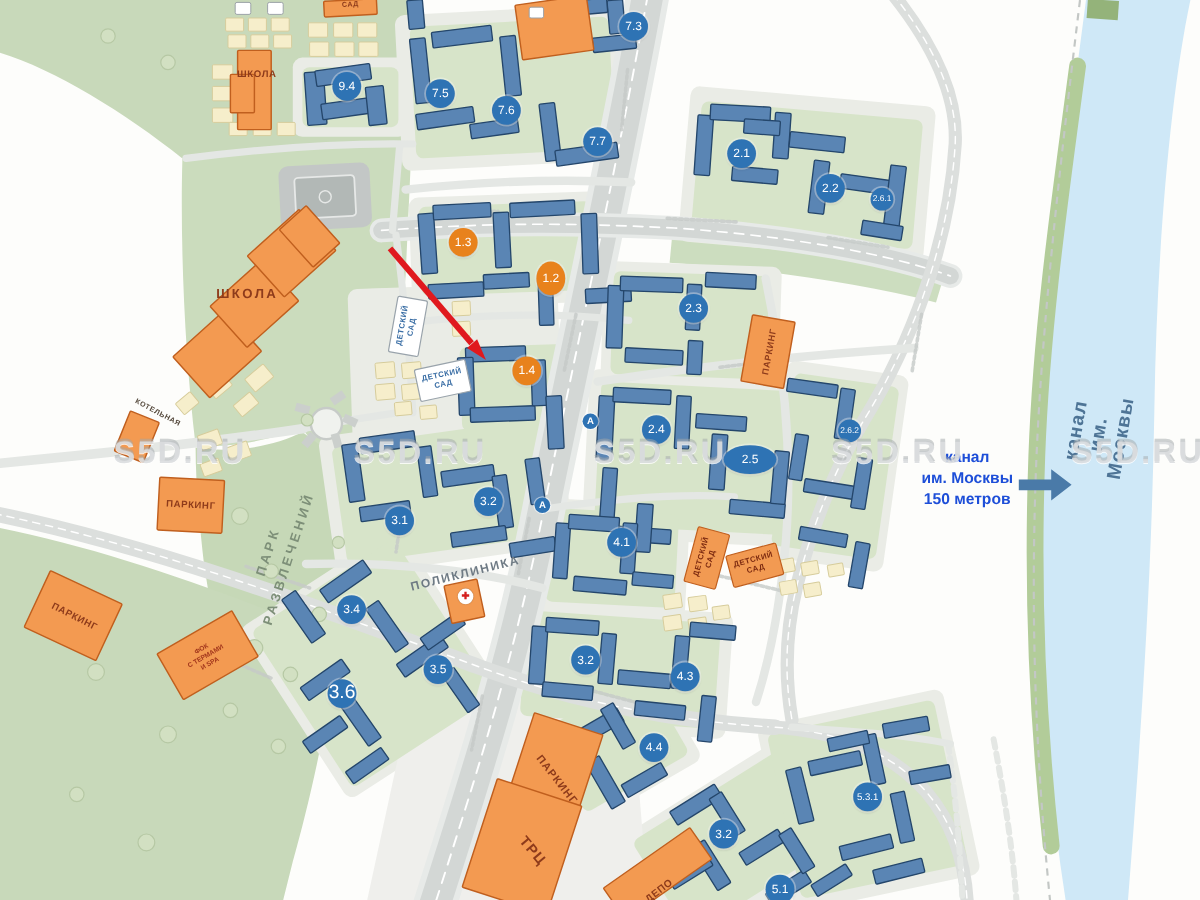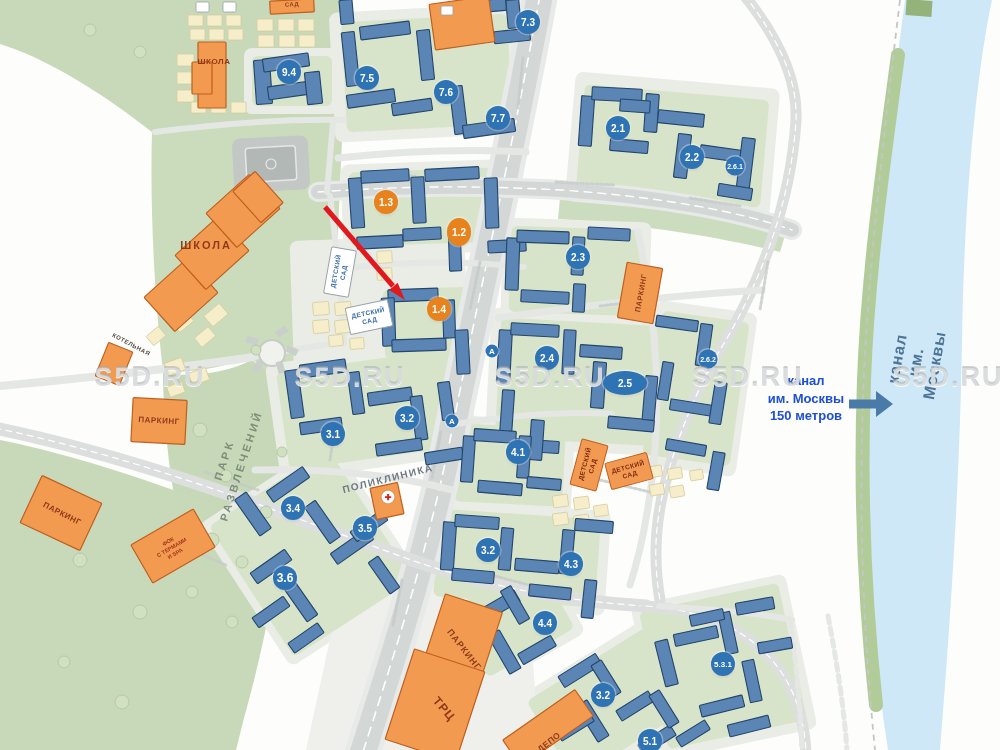--- a/index.html
+++ b/index.html
@@ -23,21 +23,21 @@
   .cls-river{color:#4e7496;}
   .cls-canal{color:#1d4ed8;}
   .cls-kw,.cls-ko{display:flex;align-items:center;justify-content:center;font-size:6.5px;
        letter-spacing:0.4px;border-radius:2px;line-height:1.3;}
   .cls-kw{background:#fff;border:1px solid #99a3ab;color:#3a6ea5;}
   .cls-ko{background:#f29a52;border:1px solid #c05f1e;color:#7c2a10;}
   .cls-cross{background:#fff;border-radius:50%;width:13px;height:13px;color:#d42020;
        display:flex;align-items:center;justify-content:center;box-shadow:0 0 1px rgba(0,0,0,.4);}
   
   .blk{position:absolute;display:flex;align-items:center;justify-content:center;color:#fff;
-       font-weight:bold;border-radius:50%;transform:translate(-50%,-50%);
+       font-weight:normal;border-radius:50%;transform:translate(-50%,-50%);
        box-shadow:0 0 0 1.5px rgba(255,255,255,0.35),0 1px 2px rgba(0,0,0,0.25);}
   .blk-blue{background:#2e73b4;}
   .blk-orange{background:#e8821c;}
   .stop{position:absolute;width:13px;height:13px;border-radius:50%;background:#2e73b4;color:#fff;
        font-weight:bold;font-size:8px;display:flex;align-items:center;justify-content:center;
        transform:translate(-50%,-50%);box-shadow:0 0 0 1px rgba(255,255,255,0.5);}
   
   .wm{position:absolute;transform:translate(-50%,-50%);font-weight:800;font-size:27px;
       letter-spacing:2px;color:rgba(195,199,202,0.55);
       text-shadow:0 1px 0 rgba(255,255,255,0.8),0 -1px 0 rgba(162,167,170,0.5);pointer-events:none;}
@@ -413,40 +413,40 @@
       <div class="lbl cls-canal" style="left: 806px; top: 398px; transform: translate(-50%, -50%) rotate(0deg); font-size: 13px; line-height: 1.35;">канал
 им. Москвы
 150 метров</div>
       <div class="lbl cls-cross" style="left: 388px; top: 497px; transform: translate(-50%, -50%) rotate(0deg); font-size: 8px;">✚</div>
     </div>
 
   <div id="markers-layer">
       <div class="blk blk-blue" style="width: 24px; height: 24px; left: 528px; top: 22px; font-size: 10px;">7.3</div>
       <div class="blk blk-blue" style="width: 24px; height: 24px; left: 289px; top: 72px; font-size: 10px;">9.4</div>
       <div class="blk blk-blue" style="width: 24px; height: 24px; left: 367px; top: 78px; font-size: 10px;">7.5</div>
-      <div class="blk blk-blue" style="width: 24px; height: 24px; left: 446px; top: 92px; font-size: 10px;">7.6</div>
+      <div class="blk blk-blue" style="width: 24px; height: 24px; left: 422px; top: 92px; font-size: 10px;">7.6</div>
       <div class="blk blk-blue" style="width: 24px; height: 24px; left: 498px; top: 118px; font-size: 10px;">7.7</div>
       <div class="blk blk-blue" style="width: 24px; height: 24px; left: 618px; top: 128px; font-size: 10px;">2.1</div>
       <div class="blk blk-blue" style="width: 24px; height: 24px; left: 692px; top: 157px; font-size: 10px;">2.2</div>
       <div class="blk blk-blue" style="width: 19px; height: 19px; left: 735px; top: 166px; font-size: 7px;">2.6.1</div>
       <div class="blk blk-orange" style="width: 24px; height: 24px; left: 386px; top: 202px; font-size: 10px;">1.3</div>
       <div class="blk blk-orange" style="width: 24px; height: 28px; left: 459px; top: 232px; font-size: 10px;">1.2</div>
       <div class="blk blk-blue" style="width: 24px; height: 24px; left: 578px; top: 257px; font-size: 10px;">2.3</div>
       <div class="blk blk-orange" style="width: 24px; height: 24px; left: 439px; top: 309px; font-size: 10px;">1.4</div>
       <div class="blk blk-blue" style="width: 24px; height: 24px; left: 547px; top: 358px; font-size: 10px; text-align: center;">2.4</div>
       <div class="blk blk-blue" style="width: 19px; height: 19px; left: 708px; top: 359px; font-size: 7px;">2.6.2</div>
       <div class="blk blk-blue" style="width: 44px; height: 24px; left: 625px; top: 383px; font-size: 10px;">2.5</div>
       <div class="blk blk-blue" style="width: 24px; height: 24px; left: 333px; top: 396px; font-size: 10px; margin-top: 38px;">3.1</div>
       <div class="blk blk-blue" style="width: 24px; height: 24px; left: 407px; top: 418px; font-size: 10px;">3.2</div>
       <div class="blk blk-blue" style="width: 24px; height: 24px; left: 518px; top: 452px; font-size: 10px;">4.1</div>
       <div class="blk blk-blue" style="width: 24px; height: 24px; left: 293px; top: 508px; font-size: 10px;">3.4</div>
-      <div class="blk blk-blue" style="width: 24px; height: 24px; left: 365px; top: 528px; font-size: 10px;">3.5</div>
+      <div class="blk blk-blue" style="width: 24px; height: 24px; left: 365px; top: 558px; font-size: 10px;">3.5</div>
       <div class="blk blk-blue" style="width: 24px; height: 24px; left: 488px; top: 550px; font-size: 10px;">3.2</div>
       <div class="blk blk-blue" style="width: 24px; height: 24px; left: 571px; top: 564px; font-size: 10px;">4.3</div>
-      <div class="blk blk-blue" style="width: 24px; height: 24px; left: 285px; top: 578px; font-size: 12px;">3.6</div>
+      <div class="blk blk-blue" style="width: 24px; height: 24px; left: 285px; top: 578px; font-size: 16px;">3.6</div>
       <div class="blk blk-blue" style="width: 24px; height: 24px; left: 545px; top: 623px; font-size: 10px;">4.4</div>
       <div class="blk blk-blue" style="width: 24px; height: 24px; left: 723px; top: 664px; font-size: 8px;">5.3.1</div>
       <div class="blk blk-blue" style="width: 24px; height: 24px; left: 603px; top: 695px; font-size: 10px;">3.2</div>
       <div class="blk blk-blue" style="width: 24px; height: 24px; left: 650px; top: 741px; font-size: 10px;">5.1</div>
       <div class="stop" style="left: 492px; top: 351px;">А</div>
       <div class="stop" style="left: 452px; top: 421px;">А</div>
     </div>
 
   <div>
     <div class="wm" style="left:150px;top:377px">S5D.RU</div>

